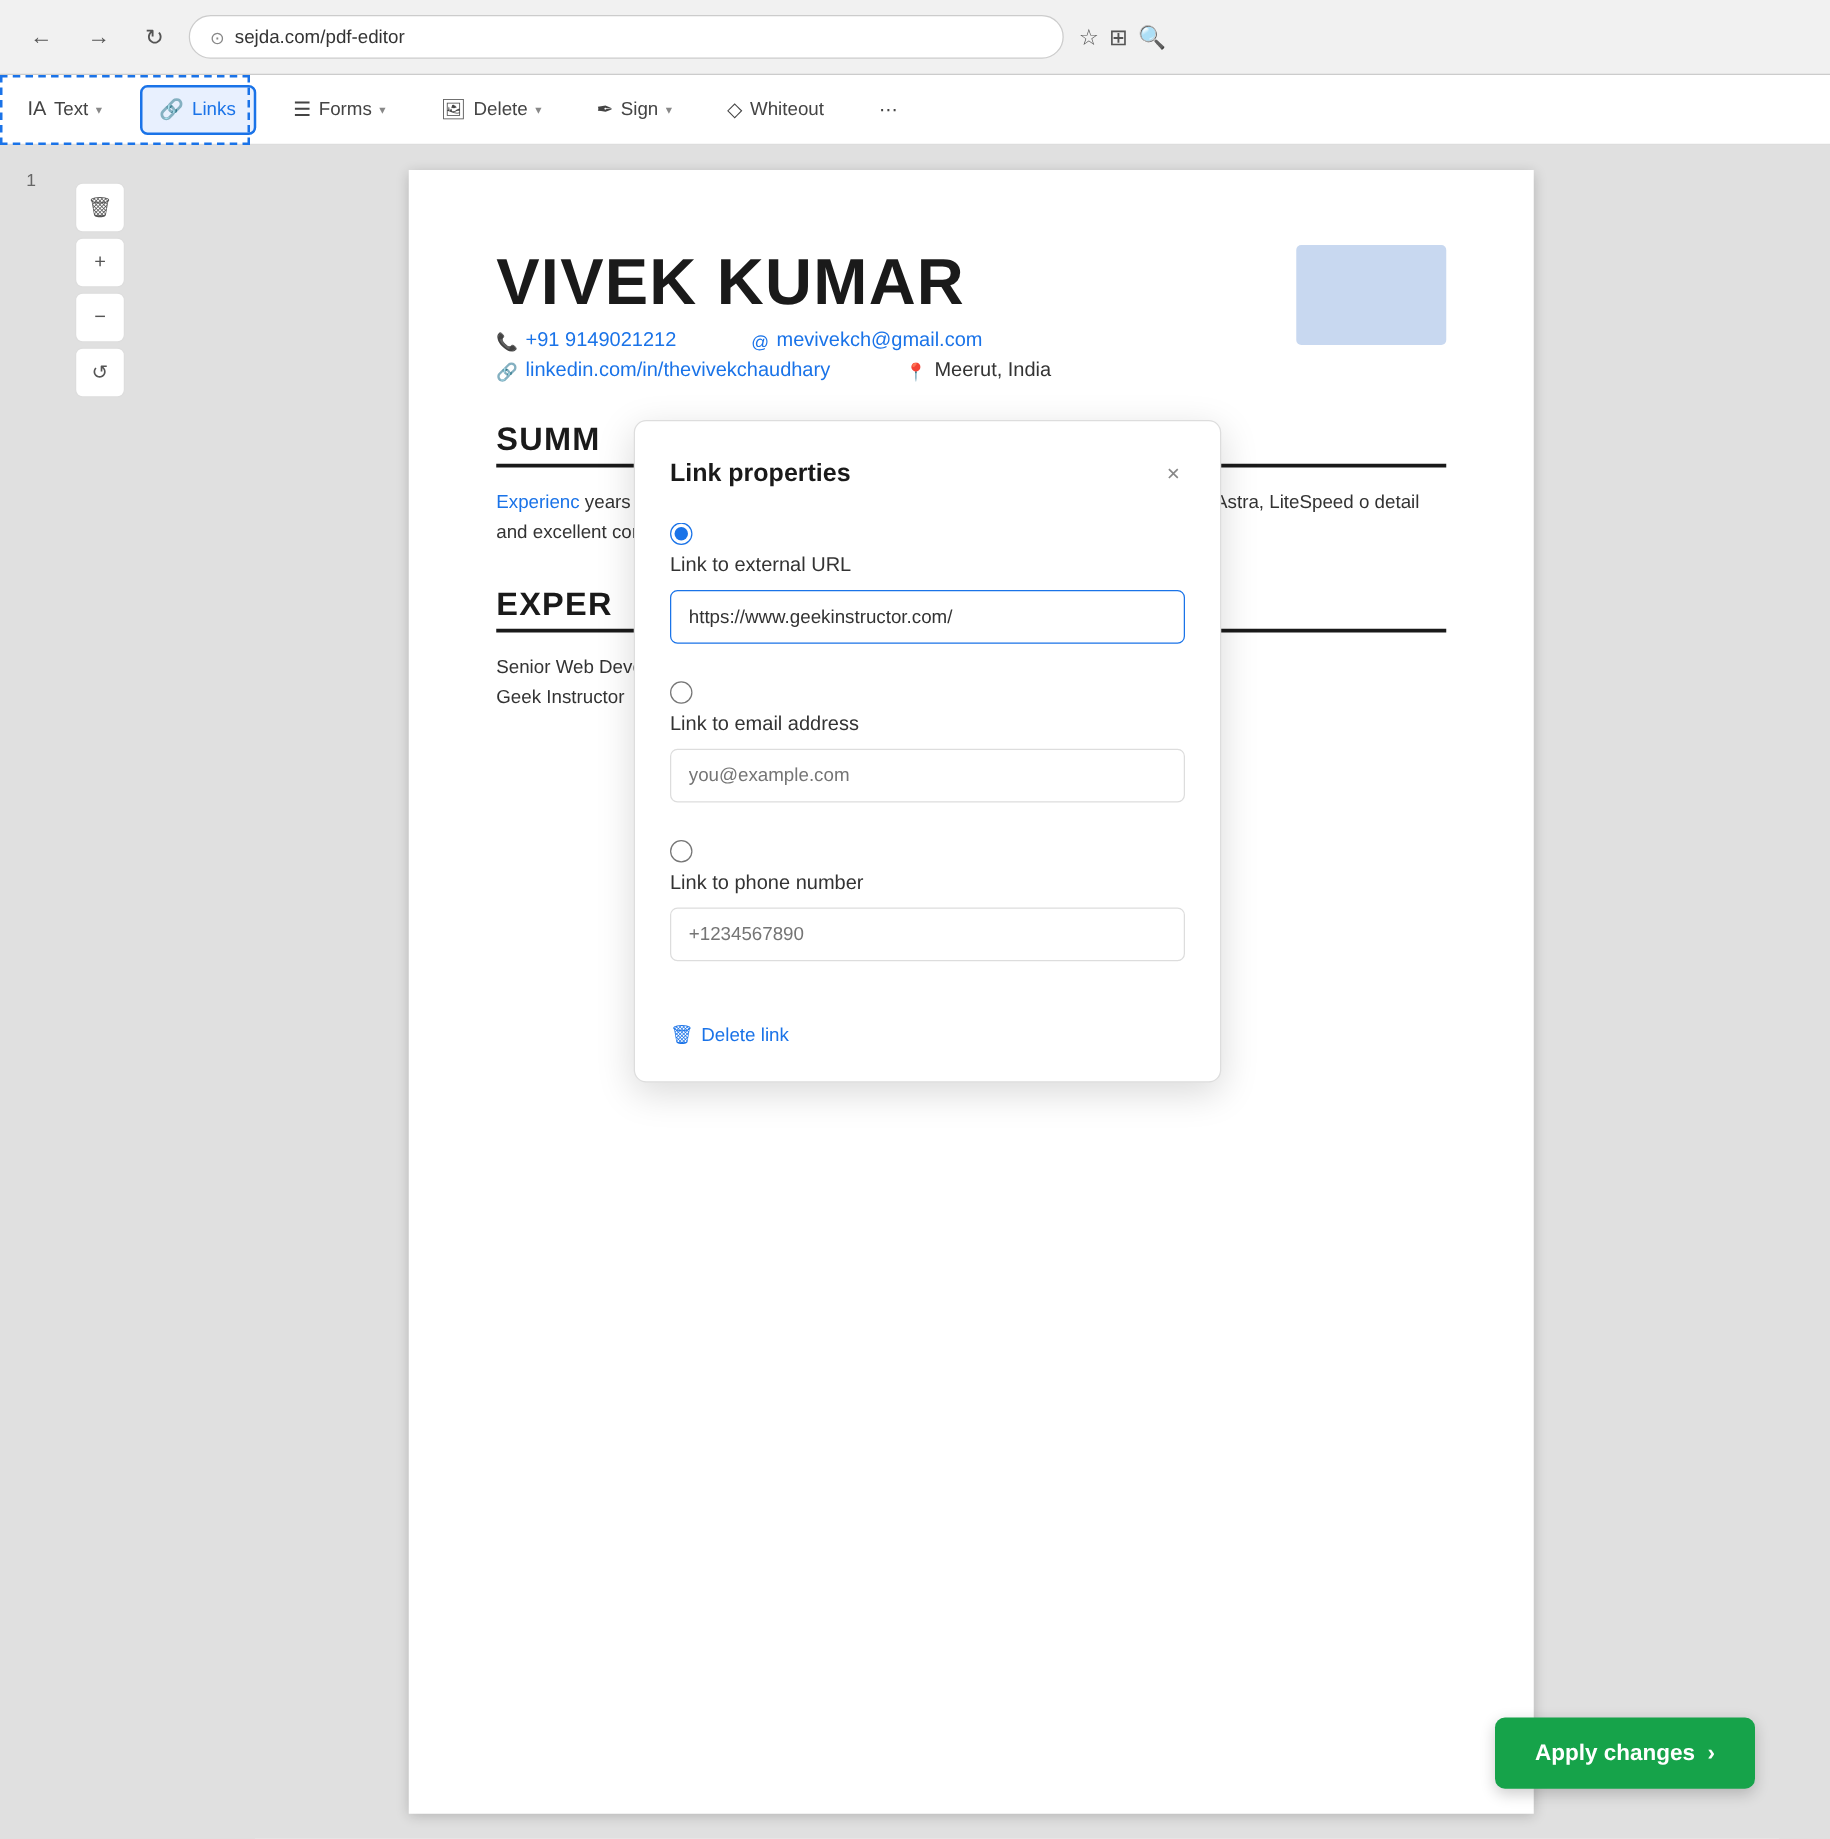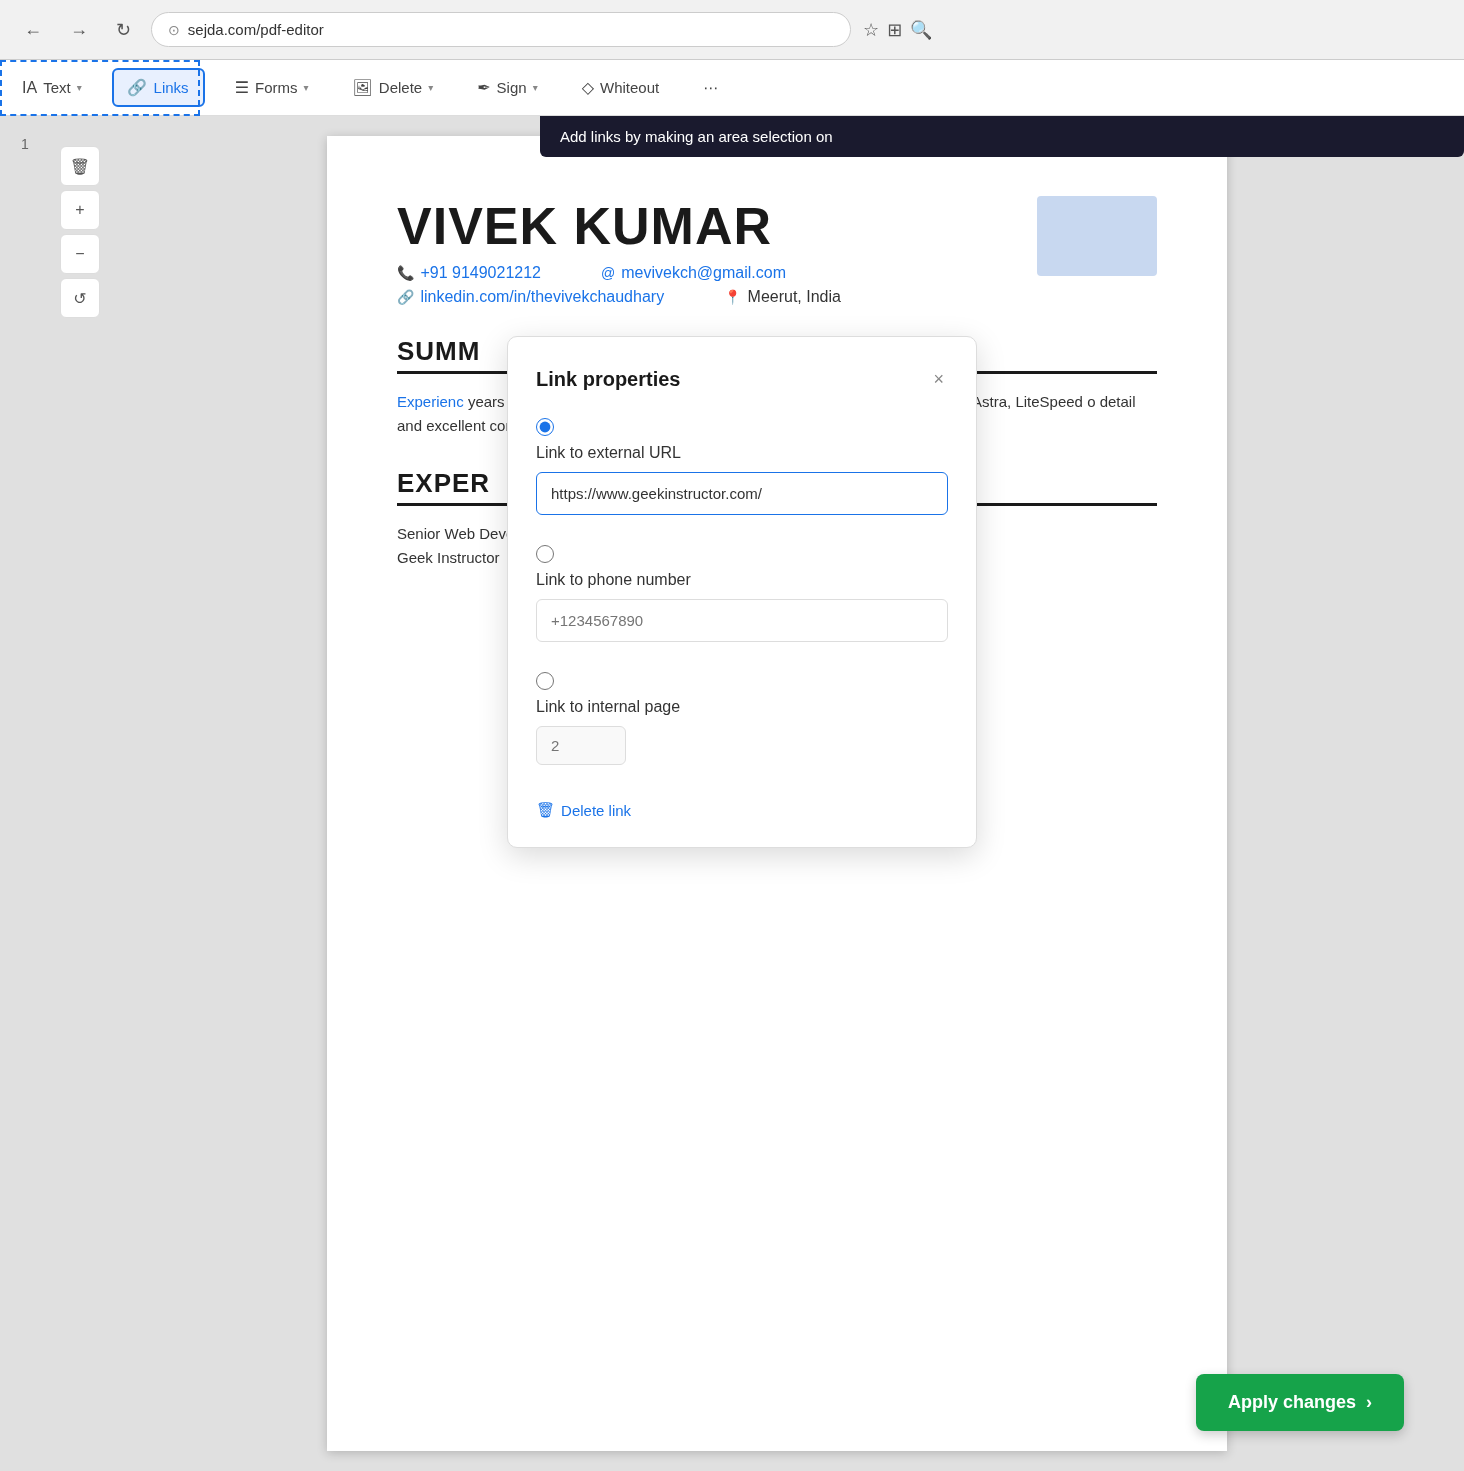--- a/index.html
+++ b/index.html
@@ -385,23 +385,20 @@
 
   <button class="toolbar-btn">
     <span class="btn-icon">◇</span>
     <span>Whiteout</span>
   </button>
 
   <button class="toolbar-btn">
     <span>⋯</span>
   </button>
 
-  <div class="tooltip-bar">
-    <span>Add links by making an area selection on</span>
-  </div>
 </div>
 
 <div class="main-content">
 
   <div class="page-sidebar">
     <span>1</span>
   </div>
 
   <div class="left-tools">
     <button class="tool-btn">
@@ -475,36 +472,36 @@
           </div>
 
           <div class="radio-group">
             <label class="radio-label">
               <input type="radio" name="link-type" checked="" style="">
               <span>Link to external URL</span>
             </label>
             <input class="dialog-input" type="text" value="https://www.geekinstructor.com/" style="">
           </div>
 
+          <div class="radio-group">
+            <label class="radio-label">
+              <input type="radio" name="link-type" style="">
+              <span>Link to email address</span>
+            </label>
+            <input class="dialog-input disabled" type="text" disabled="" placeholder="you@example.com" style="">
+          </div>
 
           <div class="radio-group">
             <label class="radio-label">
               <input type="radio" name="link-type" style="">
               <span>Link to phone number</span>
             </label>
             <input class="dialog-input disabled" type="text" disabled="" placeholder="+1234567890" style="">
           </div>
 
-          <div class="radio-group">
-            <label class="radio-label">
-              <input type="radio" name="link-type" style="">
-              <span>Link to internal page</span>
-            </label>
-            <input class="dialog-input-small" type="text" disabled="" placeholder="2" style="">
-          </div>
 
           <div class="dialog-footer">
             <button class="delete-link-btn">
               <span>🗑</span>
               <span>Delete link</span>
             </button>
           </div>
         </div>
       </div>
 

